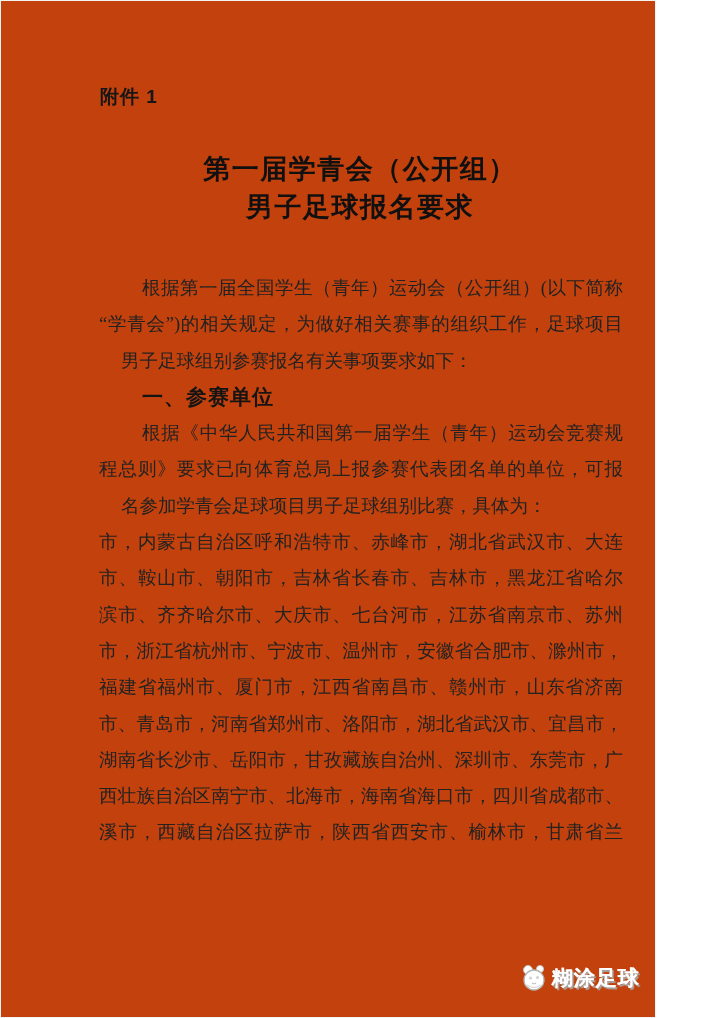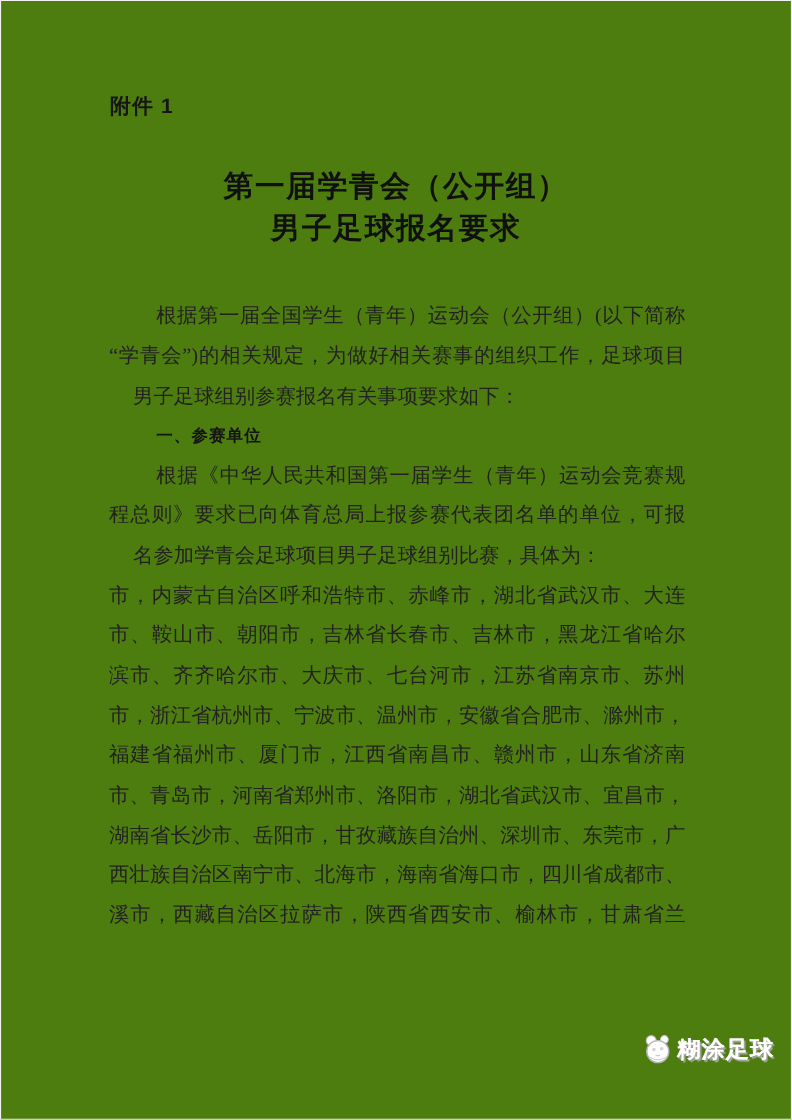--- a/index.html
+++ b/index.html
@@ -2,23 +2,23 @@
 <html><head>
 <meta charset="utf-8">
 <style>
   html, body {
     margin: 0;
     padding: 0;
     background: #ffffff;
   }
   .page {
     position: relative;
-    width: 720px;
+    width: 656px;
     height: 1018px;
-    background: #4d7c0f;
+    background: #c2410c;
     overflow: hidden;
     font-family: "Liberation Serif", "DejaVu Serif", serif;
     color: #1e1e1e;
     box-shadow: inset 0 0 0 1px #f2f2f2;
   }
   .attachment {
     position: absolute;
     left: 100px;
     top: 84px;
     font-family: "Liberation Sans", "DejaVu Sans", sans-serif;
@@ -57,29 +57,29 @@
     text-align: left;
     text-align-last: left;
     margin-left: 22px;
   }
   .ln.ind {
     text-indent: 43px;
   }
   .ln.heading {
     font-family: "Liberation Sans", "DejaVu Sans", sans-serif;
     font-weight: 700;
-    font-size: 15px;
+    font-size: 21px;
     color: #141414;
     text-align: left;
     text-align-last: left;
     letter-spacing: 1px;
   }
   .watermark {
     position: absolute;
-    top: 938px;
+    top: 962px;
     right: 16px;
     display: flex;
     align-items: center;
     gap: 3px;
     user-select: none;
   }
   .wm-icon {
     width: 30px;
     height: 32px;
     display: block;

